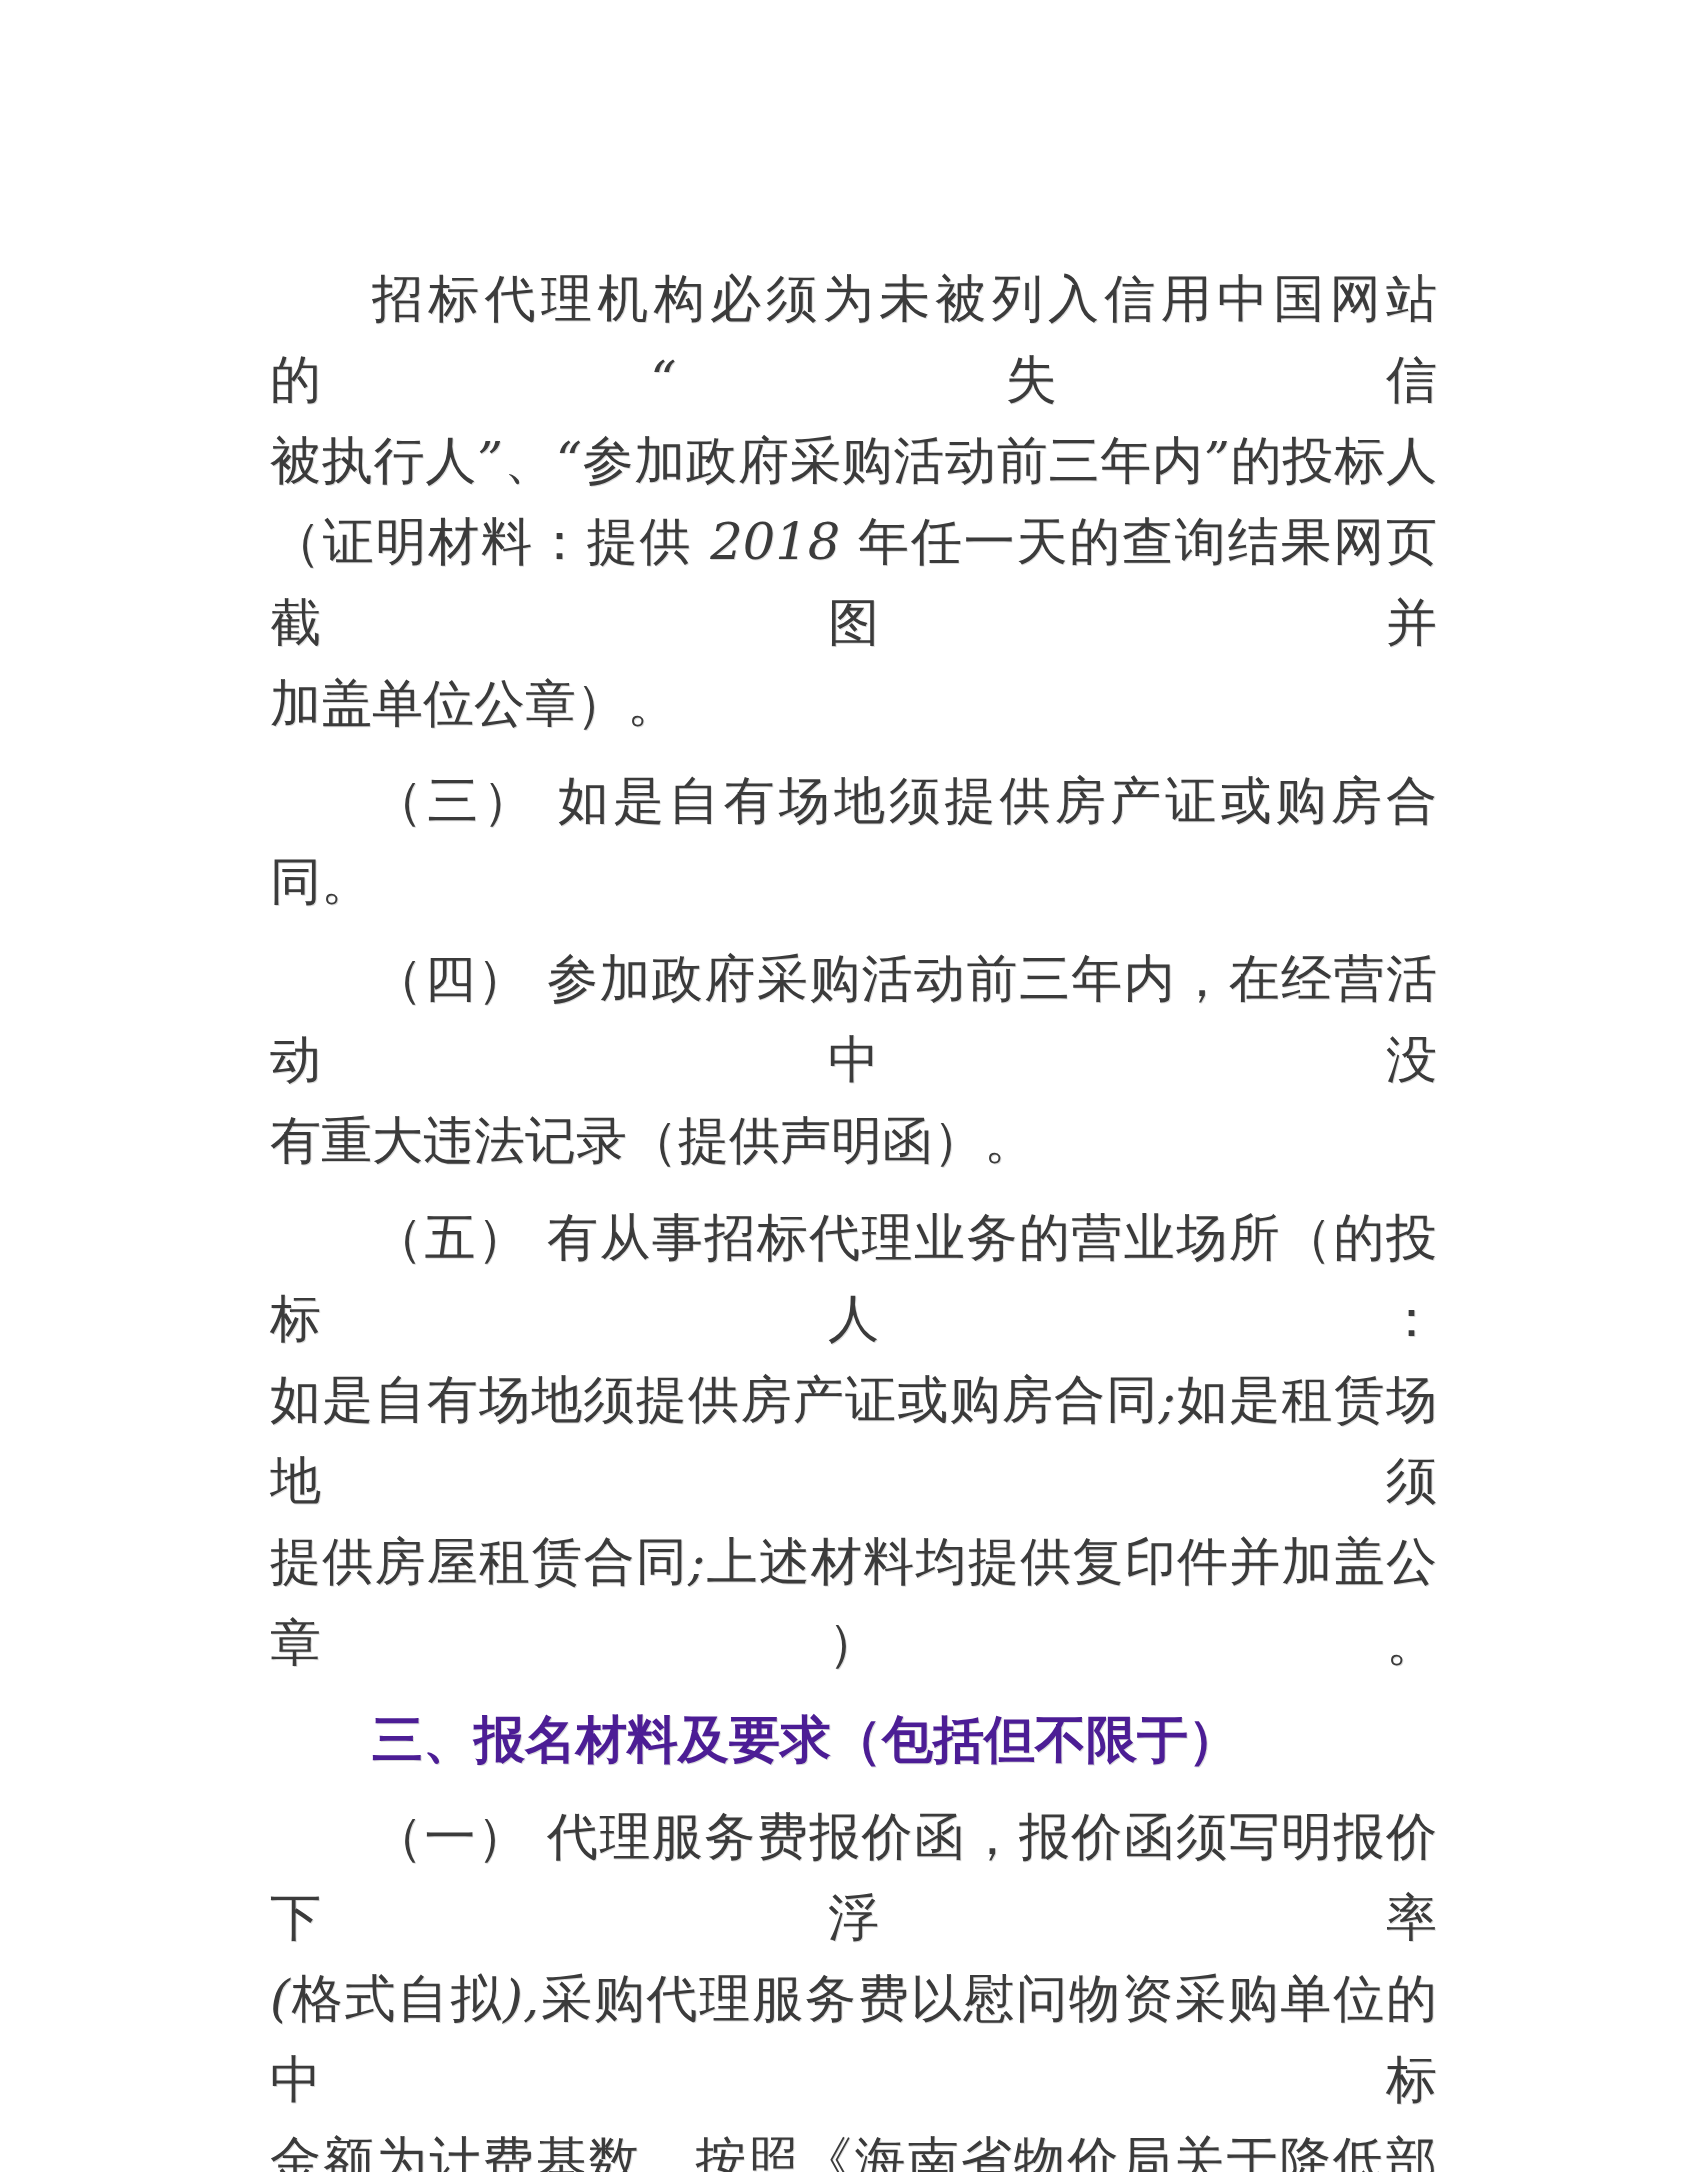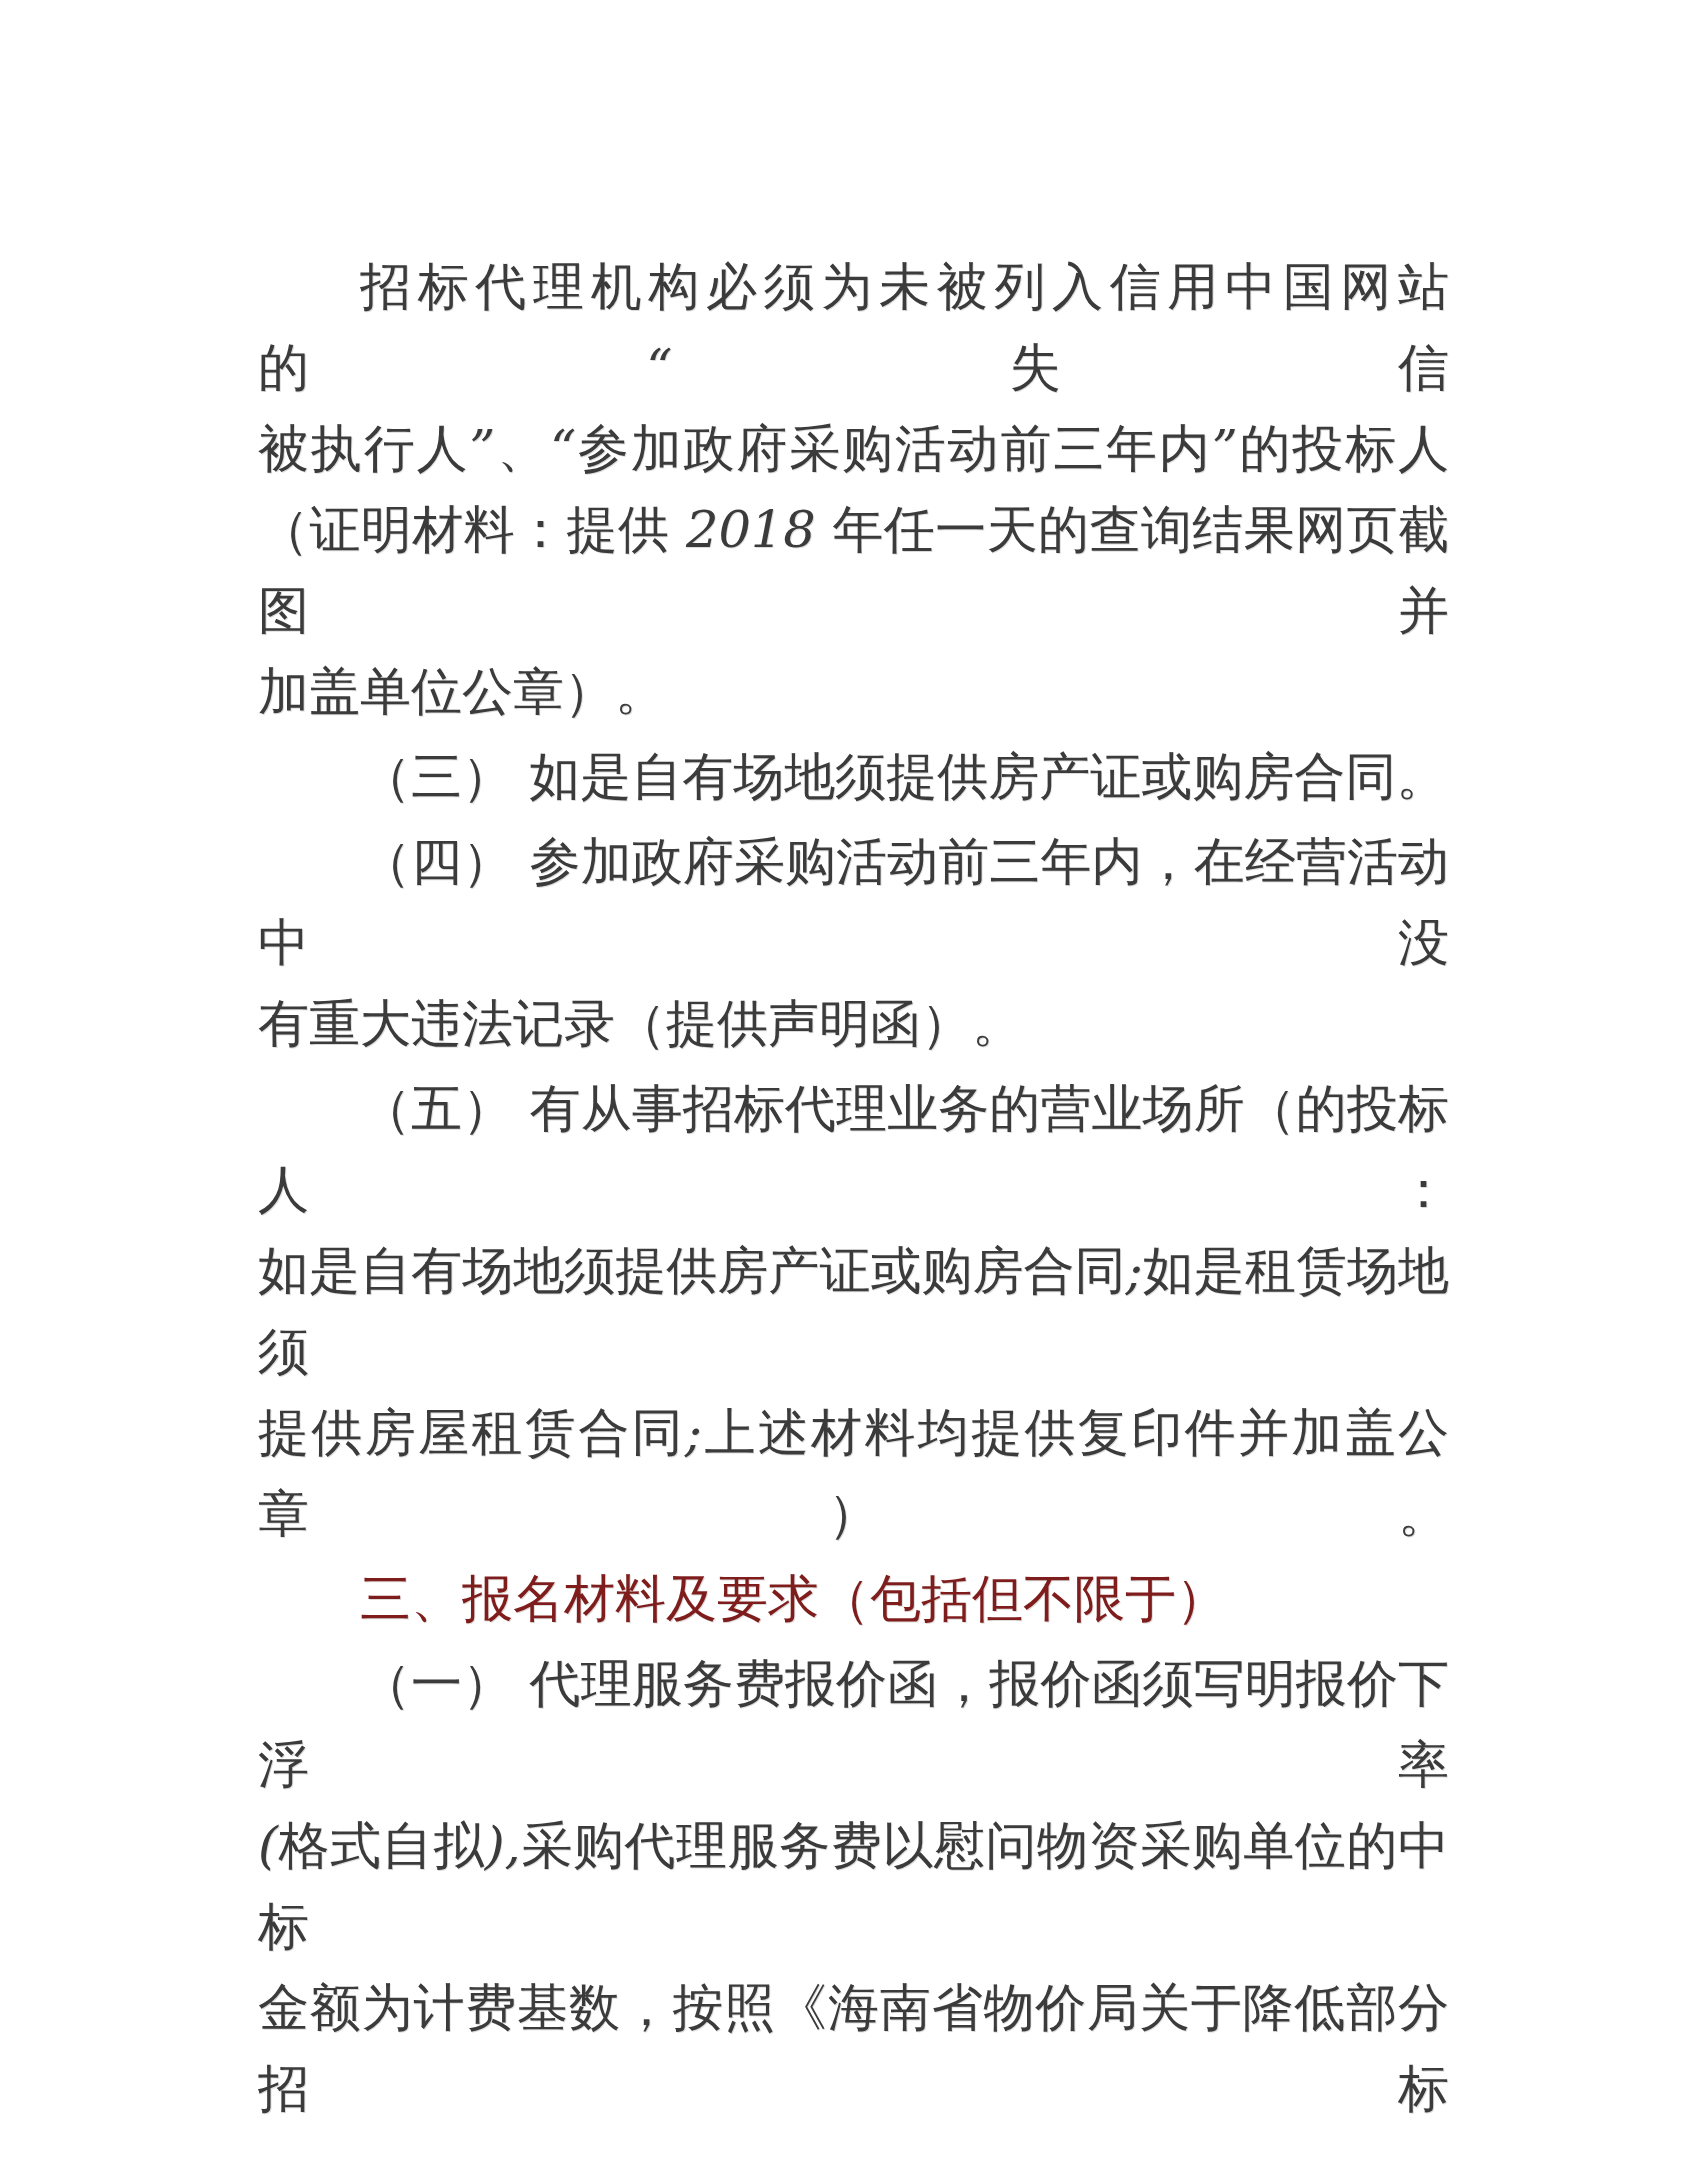--- a/index.html
+++ b/index.html
@@ -19,31 +19,31 @@
     position: absolute;
     left: 254px;
     top: 242px;
     width: 1199px;
     color: #3b3b3b;
     font-size: 51px;
     line-height: 81px;
     font-style: oblique 4deg;
     text-shadow: 0.9px 1.3px 0 rgba(0,0,0,0.14);
   }
-  .para { margin: 4px; padding: 0; }
+  .para { margin: 16px; padding: 0; }
   .line {
     text-align: justify;
     text-justify: inter-ideograph;
   }
   .line.fill { text-align-last: justify; }
   .line.end  { text-align-last: left; }
   .line.indent { text-indent: 2em; }
   .para.heading .line {
-    font-weight: normal;
-    color: #7f1d1d;
+    font-weight: bold;
+    color: #4c1d95;
   }
 </style>
 </head>
 <body>
 
 <div class="page">
   <div class="doc">
       <div class="para body">
         <div class="line indent fill">招标代理机构必须为未被列入信用中国网站的“失信</div>
         <div class="line fill">被执行人”、“参加政府采购活动前三年内”的投标人</div>

